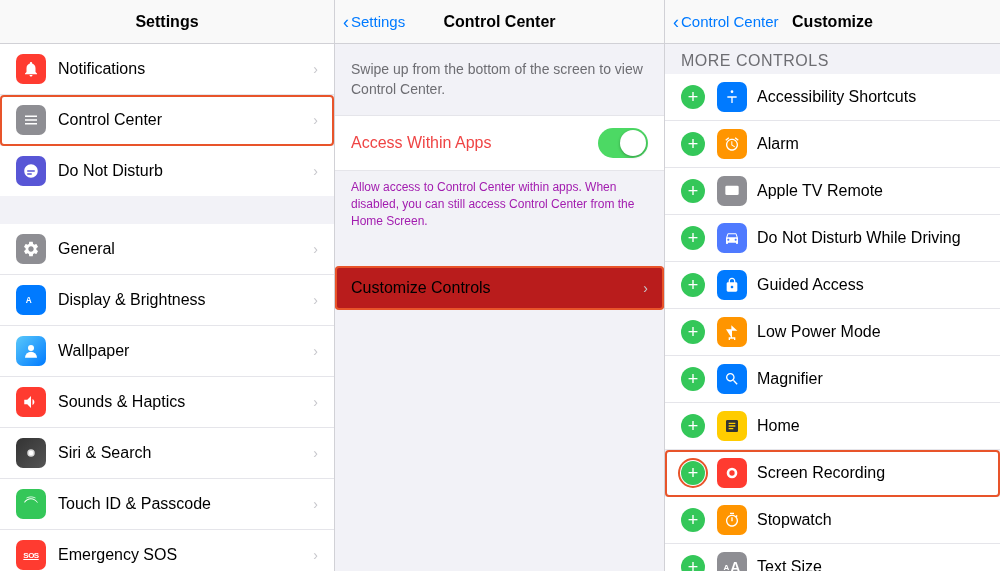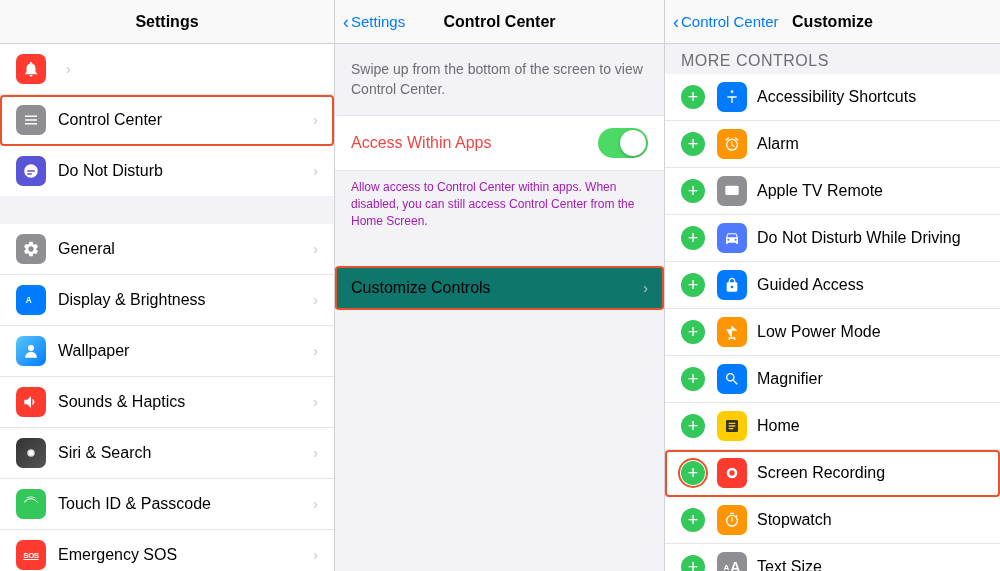--- a/index.html
+++ b/index.html
@@ -181,21 +181,21 @@
     }
 
     .toggle-description {
       padding: 8px 16px 16px;
       font-size: 12px;
       color: #a21caf;
       line-height: 1.4;
     }
 
     .customize-row {
-      background: #0f766e;
+      background: #b91c1c;
       display: flex;
       align-items: center;
       padding: 12px 16px;
       border-top: 1px solid #e5e5ea;
       border-bottom: 1px solid #e5e5ea;
       cursor: pointer;
       margin-top: 20px;
     }
 
     .customize-row.outlined {
@@ -293,20 +293,21 @@
     <span class="title">Settings</span>
   </div>
   <div class="settings-list">
     <div class="section-group">
       <div class="settings-item">
         <div class="item-icon bg-red">
           <svg width="18" height="18" viewBox="0 0 24 24" fill="white">
               <path d="M12 22c1.1 0 2-.9 2-2h-4c0 1.1.9 2 2 2zm6-6V11c0-3.07-1.64-5.64-4.5-6.32V4c0-.83-.67-1.5-1.5-1.5s-1.5.67-1.5 1.5v.68C7.63 5.36 6 7.92 6 11v5l-2 2v1h16v-1l-2-2z"></path>
             </svg>
         </div>
+        <span class="item-label">Notifications</span>
         <span class="item-chevron">›</span>
       </div>
       <div class="settings-item highlighted">
         <div class="item-icon bg-gray" style="background:#8e8e93;">
           <svg width="18" height="18" viewBox="0 0 24 24" fill="white">
               <path d="M4 6h16v2H4zm0 5h16v2H4zm0 5h16v2H4z"></path>
             </svg>
         </div>
         <span class="item-label">Control Center</span>
         <span class="item-chevron">›</span>

